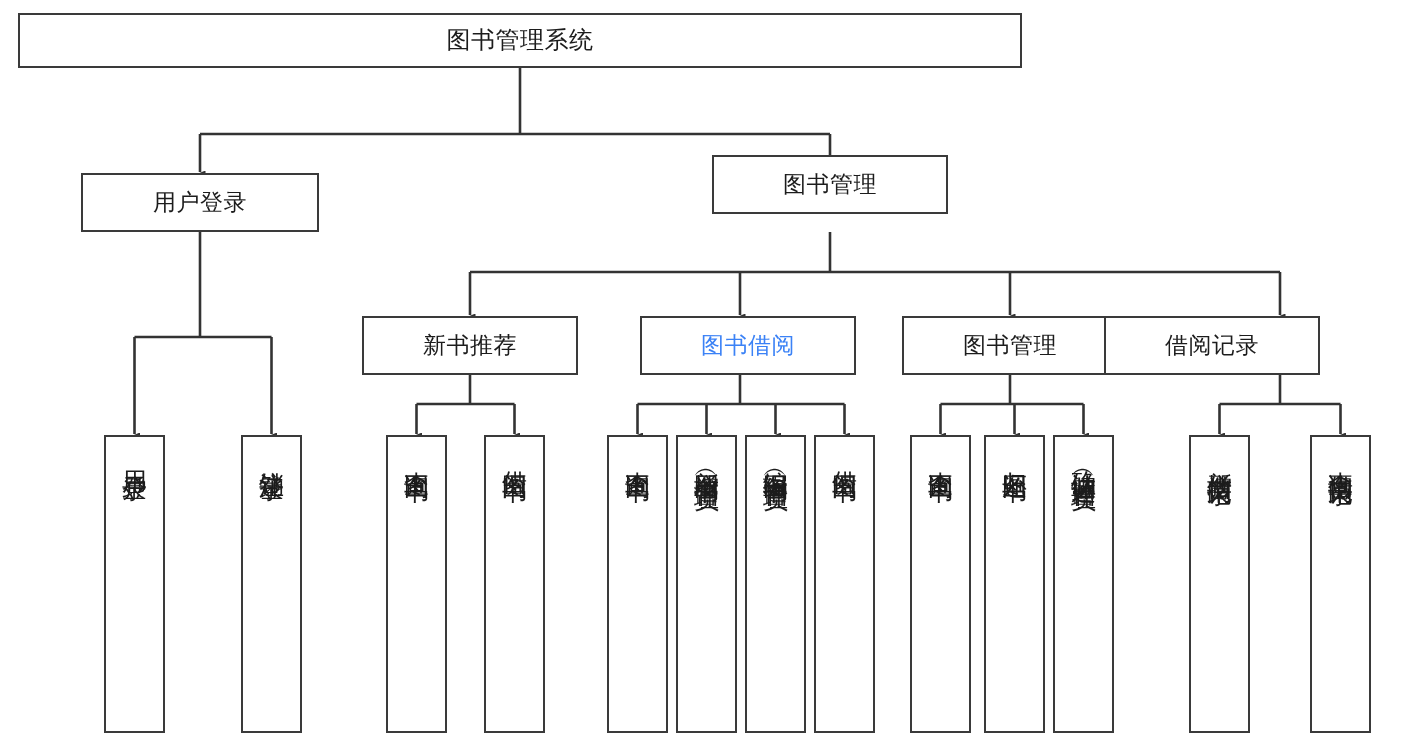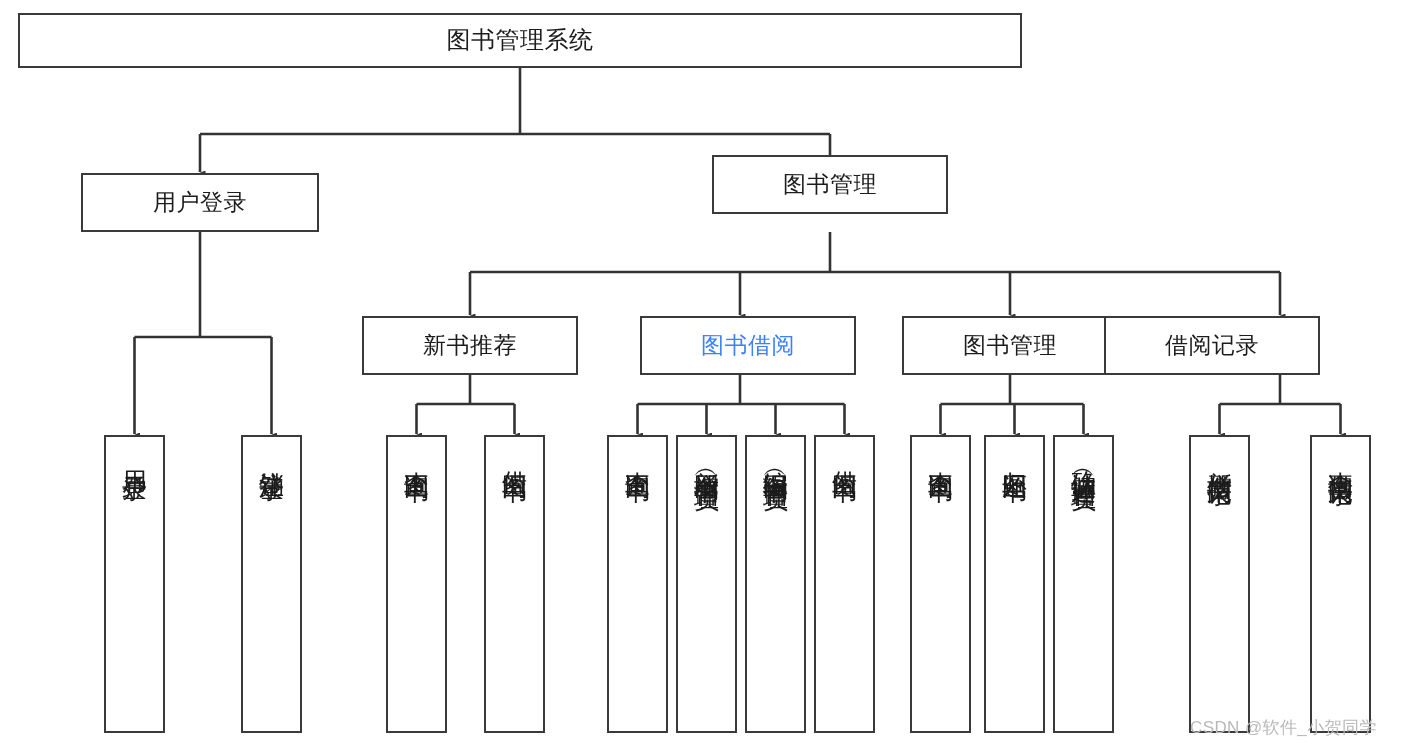--- a/index.html
+++ b/index.html
@@ -173,15 +173,14 @@
         <span class="label">确认归还（管理员）</span>
       </div>
       <div class="node vert" style="left: 1189px; top: 435px; width: 61px; height: 298px; border-color: rgb(58, 58, 58); background: rgb(255, 255, 255); color: rgb(28, 28, 28);">
         <span class="label">新增借阅记录</span>
       </div>
       <div class="node vert" style="left: 1310px; top: 435px; width: 61px; height: 298px; border-color: rgb(58, 58, 58); background: rgb(255, 255, 255); color: rgb(28, 28, 28);">
         <span class="label">查询借阅记录</span>
       </div>
     </div>
 
-  <div class="watermark" style="left: 1190px; top: 716px; color: rgb(185, 185, 185);">CSDN @软件_小贺同学</div>
 
 </div>
 
 </body></html>

